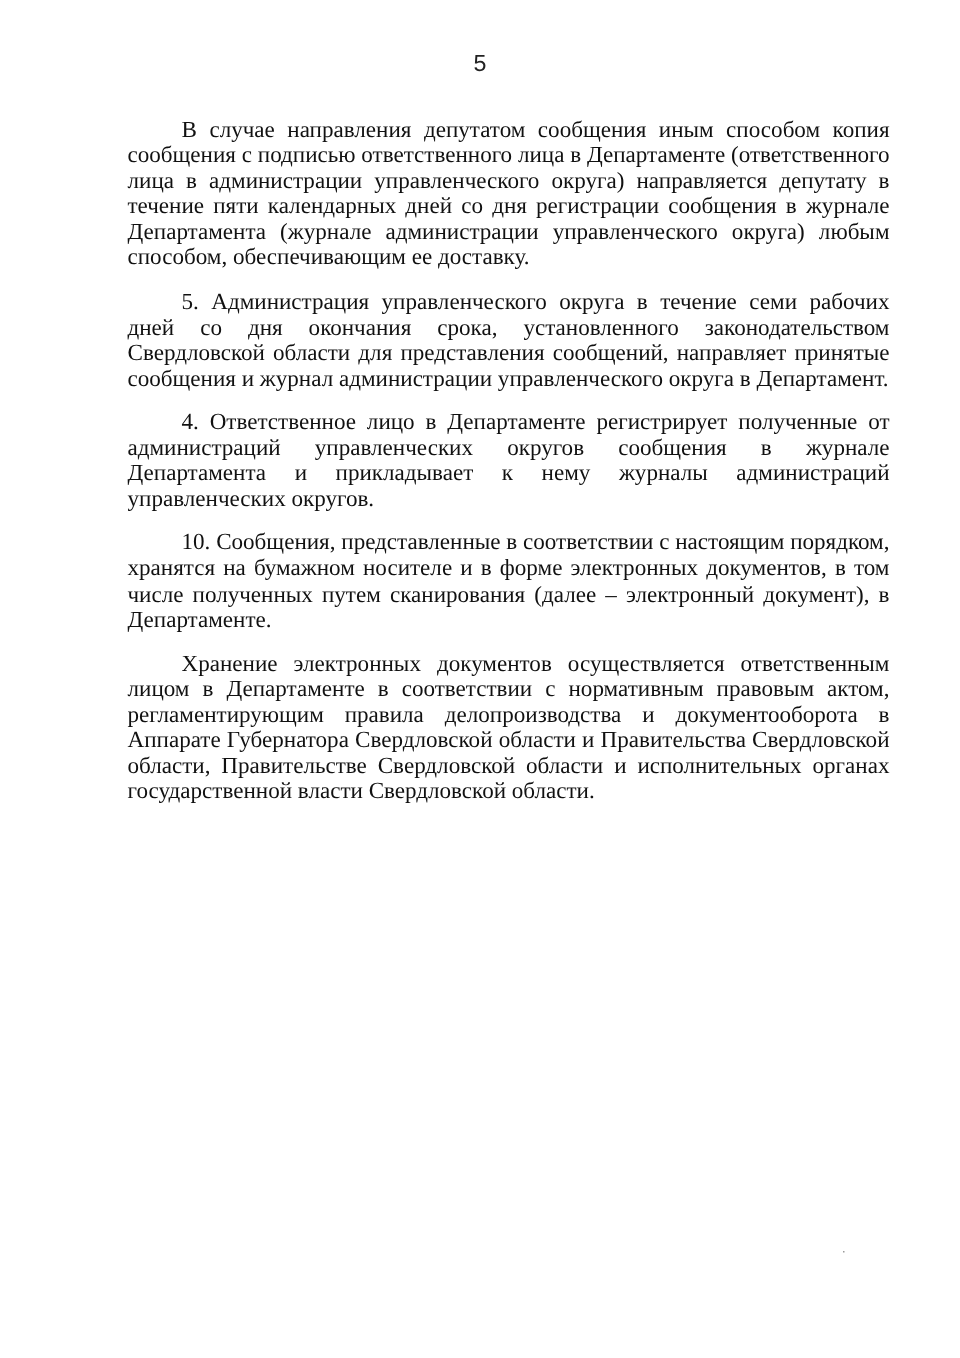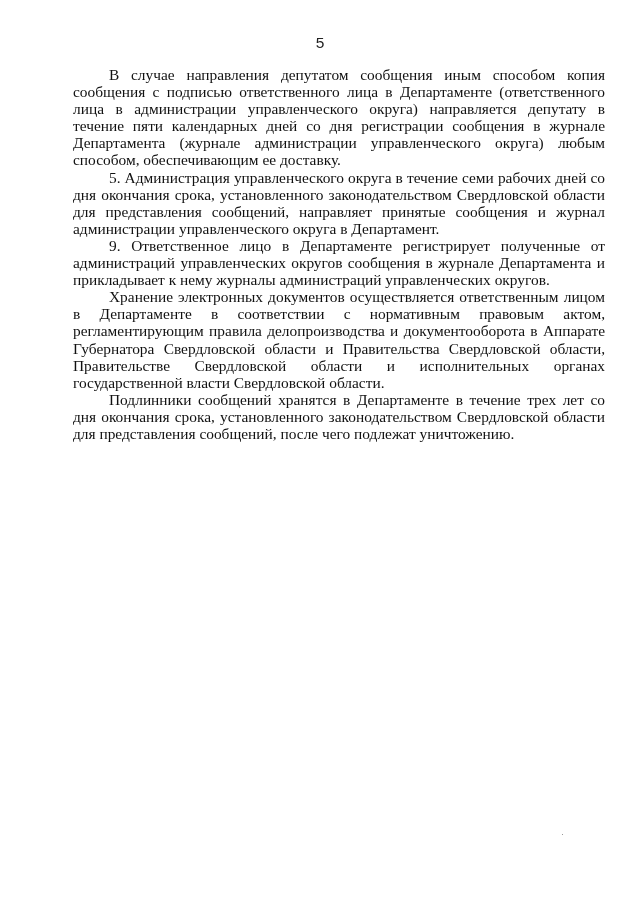--- a/index.html
+++ b/index.html
@@ -13,36 +13,36 @@
     position: absolute; top: 34px; left: 0; width: 640px;
     text-align: center; font-size: 15.5px; line-height: 17px;
     font-family: "Liberation Sans", "DejaVu Sans", sans-serif;
     color: #222;
   }
   .body-text {
     position: absolute; left: 73px; top: 66px; width: 532px;
     font-size: 15.4px; line-height: 17.1px;
   }
   .body-text p {
-    margin: 0; text-indent: 36px; text-align: justify;
+    margin: 12px; text-indent: 36px; text-align: justify;
     text-align-last: left; hyphens: none;
   }
   .speck {
     position: absolute; left: 562px; top: 834px; width: 1px; height: 1px;
     background: #999;
   }
 </style>
 </head>
 <body>
 
 <div class="page">
   <div class="page-number">5</div>
 
   <div class="body-text">
     <p>В случае направления депутатом сообщения иным способом копия сообщения с подписью ответственного лица в Департаменте (ответственного лица в администрации управленческого округа) направляется депутату в течение пяти календарных дней со дня регистрации сообщения в журнале Департамента (журнале администрации управленческого округа) любым способом, обеспечивающим ее доставку.</p>
     <p>5. Администрация управленческого округа в течение семи рабочих дней со дня окончания срока, установленного законодательством Свердловской области для представления сообщений, направляет принятые сообщения и журнал администрации управленческого округа в Департамент.</p>
-    <p>9. Ответственное лицо в Департаменте регистрирует полученные от администраций управленческих округов сообщения в журнале Департамента и прикладывает к нему журналы администраций управленческих округов.</p>
+    <p>4. Ответственное лицо в Департаменте регистрирует полученные от администраций управленческих округов сообщения в журнале Департамента и прикладывает к нему журналы администраций управленческих округов.</p>
+    <p>10. Сообщения, представленные в соответствии с настоящим порядком, хранятся на бумажном носителе и в форме электронных документов, в том числе полученных путем сканирования (далее – электронный документ), в Департаменте.</p>
     <p>Хранение электронных документов осуществляется ответственным лицом в Департаменте в соответствии с нормативным правовым актом, регламентирующим правила делопроизводства и документооборота в Аппарате Губернатора Свердловской области и Правительства Свердловской области, Правительстве Свердловской области и исполнительных органах государственной власти Свердловской области.</p>
-    <p>Подлинники сообщений хранятся в Департаменте в течение трех лет со дня окончания срока, установленного законодательством Свердловской области для представления сообщений, после чего подлежат уничтожению.</p>
   </div>
 
   <div class="speck"></div>
 </div>
 
 </body></html>

